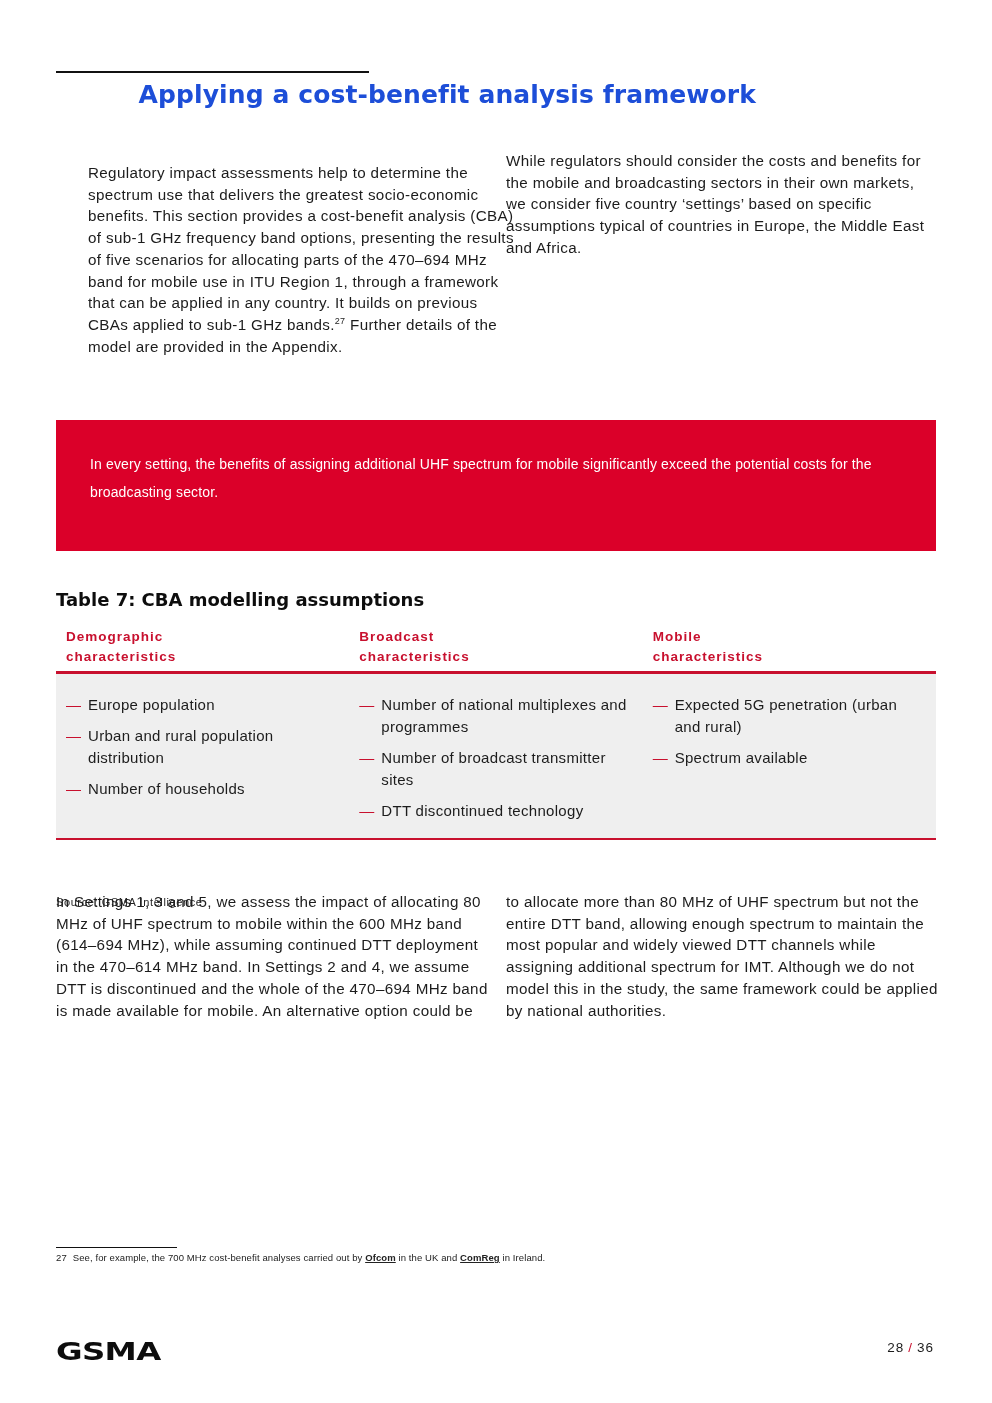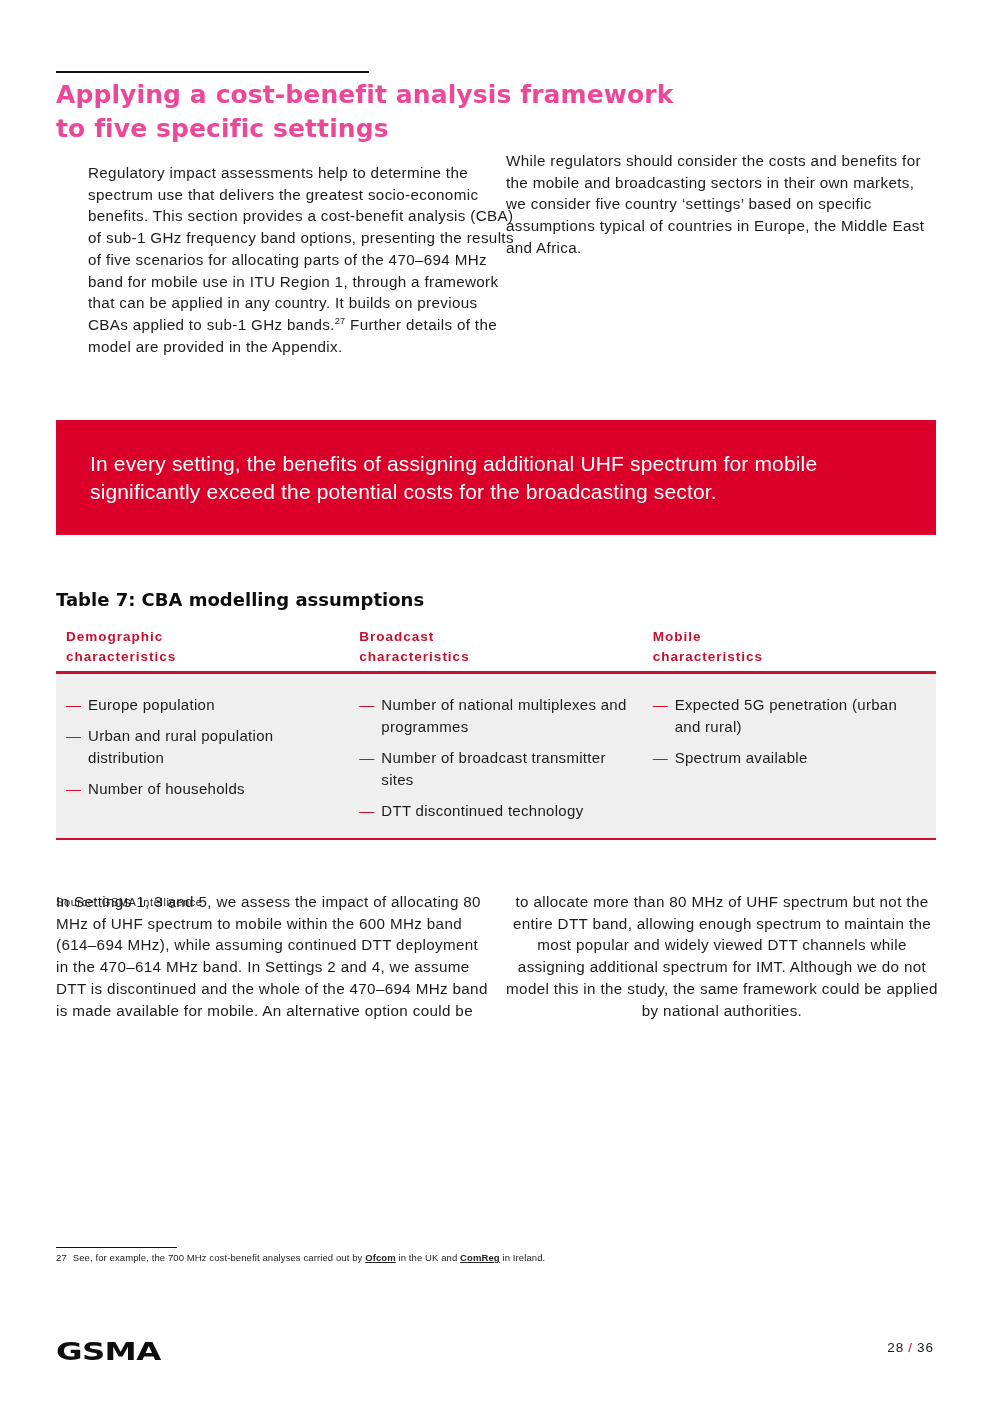--- a/index.html
+++ b/index.html
@@ -9,37 +9,38 @@
     font-family: "Liberation Sans", "DejaVu Sans", sans-serif;
     color: #1a1a1a;
     overflow: hidden;
   }
   .rule-top {
     position: absolute; left: 56px; top: 71px; width: 313px; height: 1.5px; background: #111;
   }
   .title {
     position: absolute; left: 56px; top: 78px; width: 700px;
     font-family: "DejaVu Sans", sans-serif;
-    font-weight: bold; font-size: 25px; line-height: 34px; color: #ec4899;
+    font-weight: bold; font-size: 25px; line-height: 34px; color: #1d4ed8;
     letter-spacing: 0.1px;
+    text-align: right;
   }
   .col-text {
     position: absolute; width: 432px;
     font-size: 15.2px; line-height: 21.7px; color: #1c1c1c;
     letter-spacing: 0.35px;
   }
   .col-text sup { font-size: 9px; vertical-align: 6px; line-height: 0; }
   #intro-left { left: 44px; top: 162px; margin-left: 44px; }
   #intro-right { left: 506px; top: 150px; }
   .callout {
-    position: absolute; left: 56px; top: 420px; width: 880px; height: 115px;
+    position: absolute; left: 56px; top: 420px; width: 880px; height: 131px;
     background: #db0029;
     padding: 30px 34px 0 34px;
     color: #ffffff;
-    font-size: 21px; line-height: 28px; letter-spacing: 0.15px;
+    font-size: 14px; line-height: 28px; letter-spacing: 0.15px;
   }
   .table-title {
     position: absolute; left: 56px; top: 588px;
     font-family: "DejaVu Sans", sans-serif;
     font-weight: bold; font-size: 18px; line-height: 24px; color: #0d0d0d;
   }
   .table {
     position: absolute; left: 56px; top: 624px; width: 880px;
   }
   .thead { display: flex; height: 50px; border-bottom: 3px solid #c8102e; }
@@ -57,21 +58,21 @@
     font-size: 15px; line-height: 22px; color: #1c1c1c; letter-spacing: 0.3px;
   }
   .li .dash {
     position: absolute; left: 0; top: 0; color: #c8102e;
   }
   .source {
     position: absolute; left: 56px; top: 850px;
     font-size: 11px; line-height: 14px; color: #222; letter-spacing: 0.6px; margin-top: 45px;
   }
   #body-left { left: 56px; top: 891px; }
-  #body-right { left: 506px; top: 891px; text-align: center; }
+  #body-right { left: 506px; top: 891px; }
   .fn-rule { position: absolute; left: 56px; top: 1247px; width: 121px; height: 1px; background: #111; }
   .footnote {
     position: absolute; left: 56px; top: 1251px;
     font-size: 9.5px; line-height: 13px; color: #222; letter-spacing: 0.1px;
   }
   .footnote .num { margin-right: 6px; }
   .footnote a { color: #222; text-decoration: underline; font-weight: bold; }
   .logo {
     position: absolute; left: 56px; top: 1338px;
     font-family: "DejaVu Sans", sans-serif; font-weight: bold;
@@ -84,21 +85,20 @@
   }
   .page-num .slash { color: #c8102e; margin: 0 4px; }
 </style>
 </head>
 <body>
 
 <div class="rule-top"></div>
 
 <h1 class="title">
   <span>Applying a cost-benefit analysis framework</span><br>
-  <span>to five specific settings</span>
 </h1>
 
 <p class="col-text" id="intro-left"><span>Regulatory impact assessments help to determine the spectrum use that delivers the greatest socio-economic benefits. This section provides a cost-benefit analysis (CBA) of sub-1 GHz frequency band options, presenting the results of five scenarios for allocating parts of the 470–694 MHz band for mobile use in ITU Region 1, through a framework that can be applied in any country. It builds on previous CBAs applied to sub-1 GHz bands.</span><sup>27</sup><span> Further details of the model are provided in the Appendix.</span></p>
 
 <p class="col-text" id="intro-right">While regulators should consider the costs and benefits for the mobile and broadcasting sectors in their own markets, we consider five country ‘settings’ based on specific assumptions typical of countries in Europe, the Middle East and Africa.</p>
 
 <div class="callout">
   <p>In every setting, the benefits of assigning additional UHF spectrum for mobile significantly exceed the potential costs for the broadcasting sector.</p>
 </div>
 

